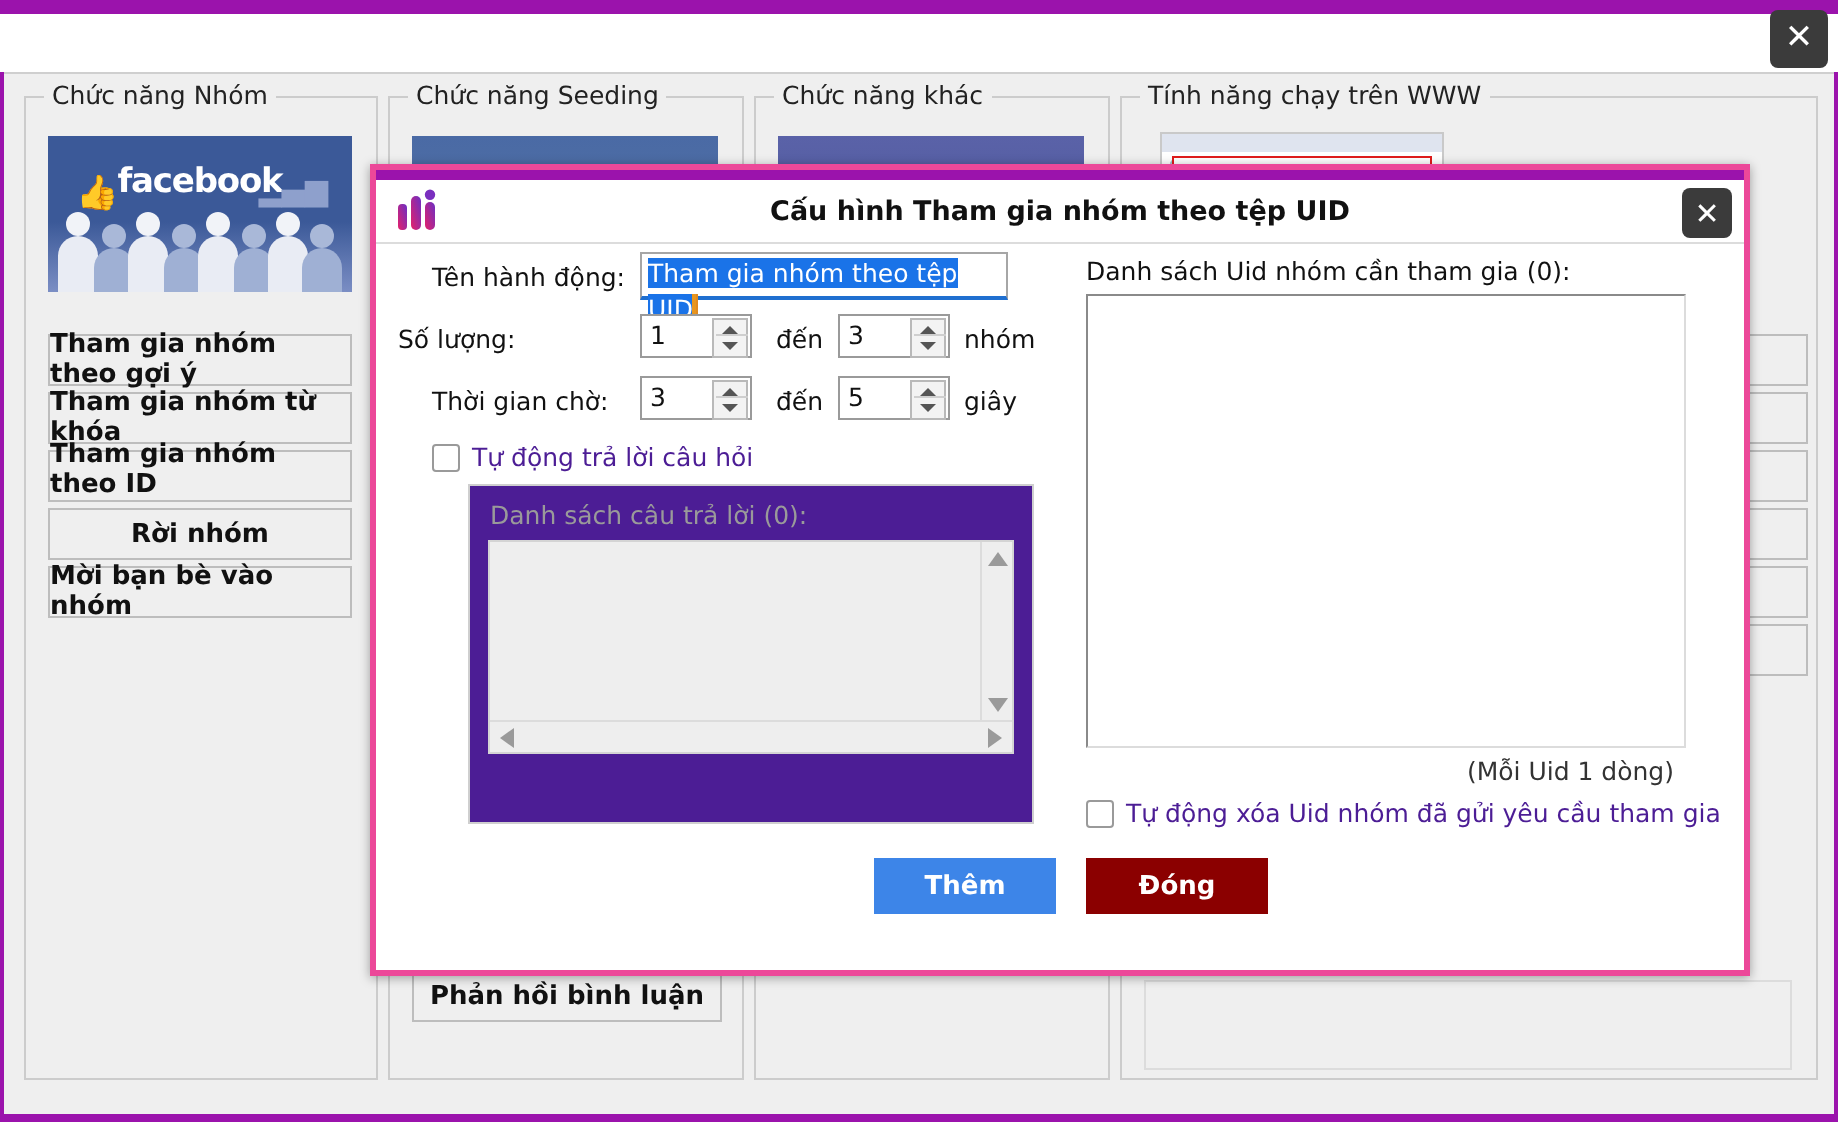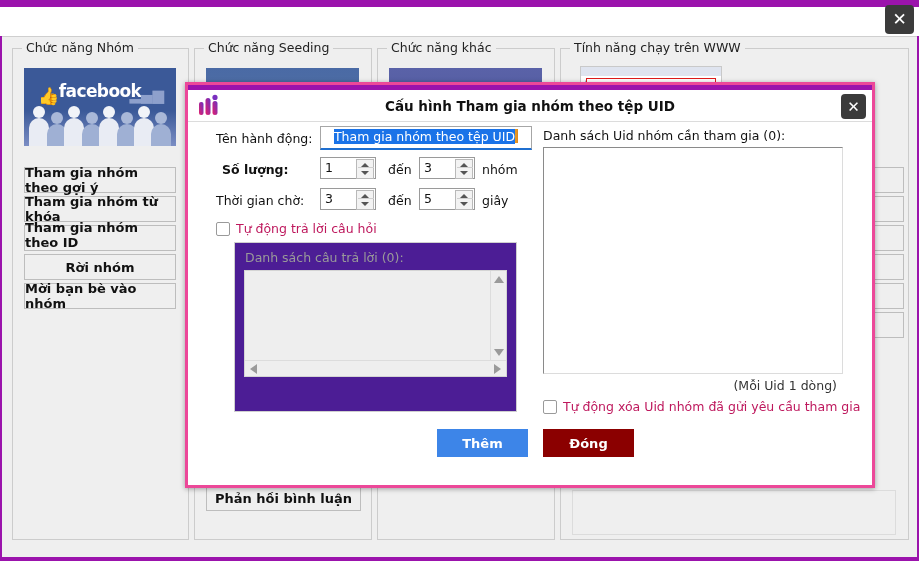--- a/index.html
+++ b/index.html
@@ -137,21 +137,21 @@
   }
   .spin .btns:before{top:3px;border-bottom:4px solid #555;}
   .spin .btns:after{bottom:3px;border-top:4px solid #555;}
   .spin .mid{position:absolute;right:1px;top:9px;width:16px;height:1px;background:#cfcfcf;}
 
   .chk{position:absolute;display:flex;align-items:center;cursor:pointer;}
   .chk .box{
     width:12px;height:12px;border:1px solid #9a9a9a;background:#fff;border-radius:2px;
     flex:none;margin-right:6px;
   }
-  .chk .ctext{font-size:12.5px;color:#be185d;white-space:nowrap;}
+  .chk .ctext{font-size:12.5px;color:#4c1d95;white-space:nowrap;}
 
   .panel{
     position:absolute;box-sizing:border-box;border:1px solid #cfcfcf;background:#4c1d95;
   }
   .panel-title{position:absolute;left:10px;top:7px;font-size:12.5px;color:#9a9a9a;}
   .inner-area{
     position:absolute;left:9px;top:27px;right:9px;bottom:34px;
     background:#eeeeee;border:1px solid #d4d4d4;box-sizing:border-box;
   }
   .vsb{position:absolute;right:0;top:0;width:15px;bottom:15px;background:#eeeeee;
@@ -307,25 +307,25 @@
       </span>
       <span class="m-title">Cấu hình Tham gia nhóm theo tệp UID</span>
     </div>
     <div class="m-close">
       <span>✕</span>
     </div>
 
     <div class="m-body">
 
       <span class="lbl" style="left:28px;top:9px;">Tên hành động:</span>
-      <div class="tbox focus" style="left:132px;top:4px;width:212px;height:24px;text-align:center;">
+      <div class="tbox focus" style="left:132px;top:4px;width:184px;height:24px;">
         <span class="sel">Tham gia nhóm theo tệp UID</span><span class="caret"></span>
       </div>
 
-      <span class="lbl" style="left:34px;top:40px;font-weight:bold;">Số lượng:</span>
+      <span class="lbl" style="left:11px;top:40px;">Số lượng:</span>
       <div class="spin" style="left:132px;top:35px;">
         <span class="val">1</span>
         <span class="btns"></span>
         <span class="mid"></span>
       </div>
       <span class="lbl" style="left:200px;top:40px;">đến</span>
       <div class="spin" style="left:231px;top:35px;">
         <span class="val">3</span>
         <span class="btns"></span>
         <span class="mid"></span>

